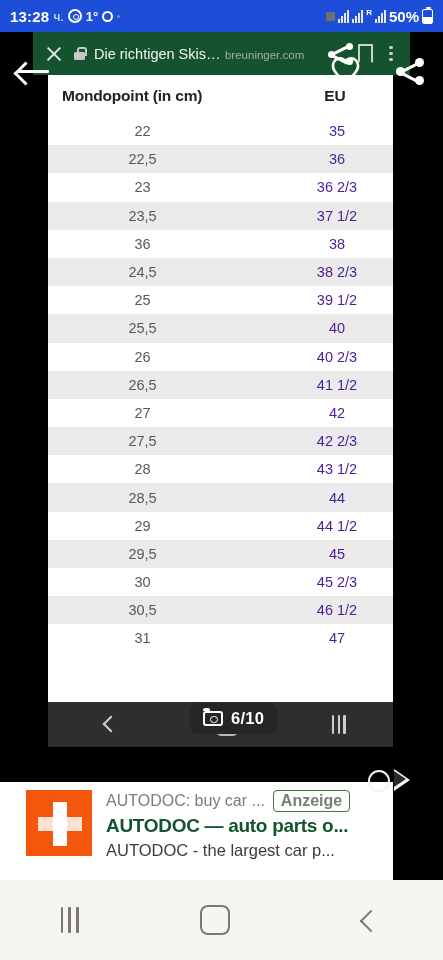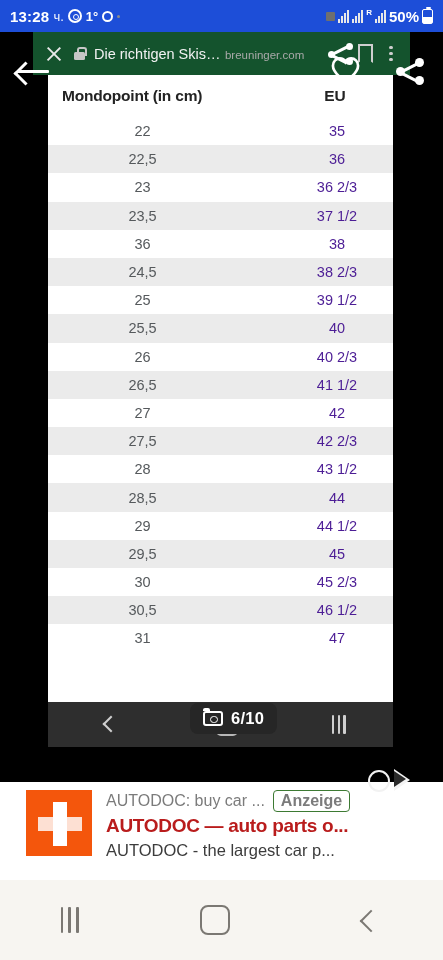--- a/index.html
+++ b/index.html
@@ -94,32 +94,32 @@
   .ov-back{ position:absolute; left:16px; top:59px; width:34px;height:26px;cursor:pointer; }
   .ov-back:before{content:"";position:absolute;left:1px;top:11px;width:32px;height:3px;background:#fff;border-radius:1px;}
   .ov-back:after{content:"";position:absolute;left:1px;top:5.5px;width:14px;height:14px;border-left:3px solid #fff;border-bottom:3px solid #fff;transform:rotate(45deg);}
   .ov-heart{ position:absolute; left:331px; top:56px; width:29px;height:28px;cursor:pointer; }
   .ov-share{ position:absolute; left:396px; top:58px; width:30px;height:27px;cursor:pointer; }
   .shr{ position:absolute; inset:0; }
   .shr .n{ position:absolute; background:#fff; border-radius:50%; }
   .shr .ln{ position:absolute; background:#fff; height:2.6px; border-radius:1px; }
 
   
-  .adband{ position:absolute; left:0; top:782px; width:443px; height:98px; background:#fff; }
+  .adband{ position:absolute; left:0; top:782px; width:393px; height:98px; background:#fff; }
   .adrow{ display:flex; padding:8px 14px 0 26px; gap:14px; }
   .adlogo{ width:66px;height:66px;background:#f4560c;flex:0 0 auto;position:relative; }
   .adlogo .cz{position:absolute;background:#fff;}
   .adlogo .cz.v{left:27px;top:12px;width:14px;height:44px;}
   .adlogo .cz.h{left:12px;top:27px;width:44px;height:14px;opacity:.82;}
   .adtxt{ flex:1 1 auto; min-width:0; }
   .ad-l1{ display:flex; align-items:center; gap:8px; }
   .ad-l1 span{ font-size:16px; color:#7b7b7b; white-space:nowrap; overflow:hidden; }
   .adbadge{ border:1.4px solid #3d7a33; border-radius:4px; padding:1px 7px;
             color:#2f6b27; font-size:15.5px; font-weight:700; flex:0 0 auto; }
-  .ad-l2{ font-size:19px; font-weight:700; color:#b91c1c; margin-top:3px; white-space:nowrap; overflow:hidden; letter-spacing:-.3px;}
+  .ad-l2{ font-size:19px; font-weight:700; color:#14532d; margin-top:3px; white-space:nowrap; overflow:hidden; letter-spacing:-.3px;}
   .ad-l3{ font-size:16.5px; color:#3c3c3c; margin-top:4px; white-space:nowrap; overflow:hidden; }
 
   
   .sysnav{ position:absolute; left:0; top:880px; width:443px; height:80px;
            background:#f7f5f1; display:flex; align-items:center; justify-content:space-around; }
   .sn-rec{ display:flex; gap:5px; cursor:pointer; }
   .sn-rec i{ width:2.6px;height:26px;background:#7b7873;border-radius:1px; }
   .sn-home{ width:30px;height:30px;border:2.6px solid #7b7873;border-radius:8px;cursor:pointer; }
   .sn-back{ width:30px;height:30px;position:relative;cursor:pointer; }
   .sn-back:before{content:"";position:absolute;left:11px;top:8px;width:14px;height:14px;

